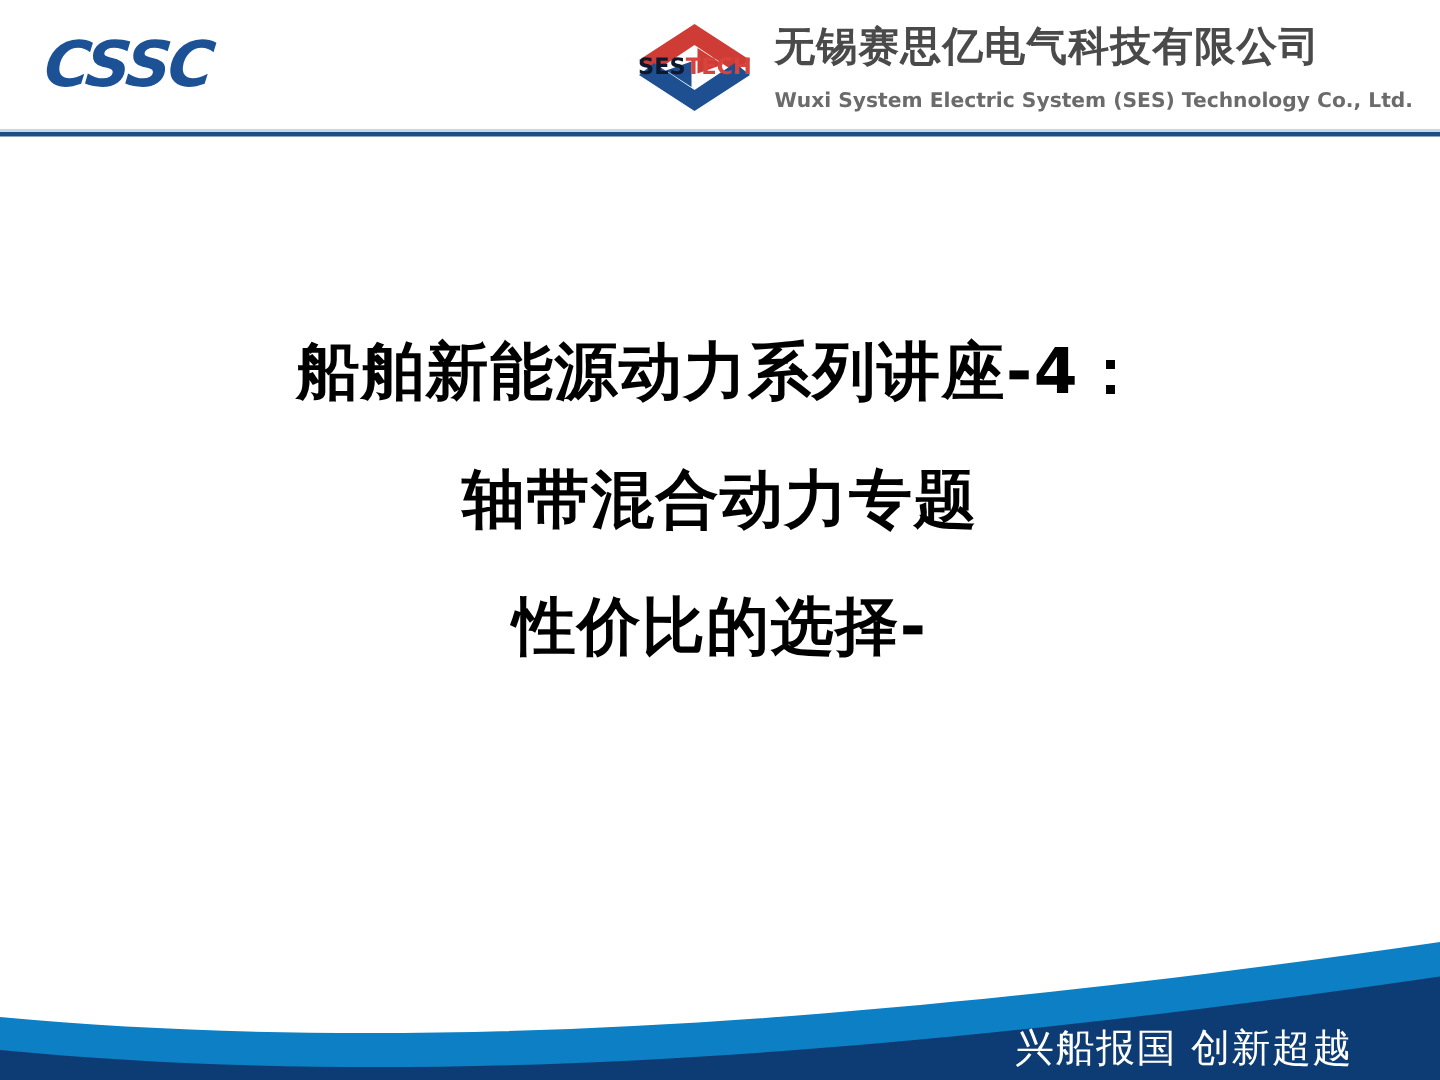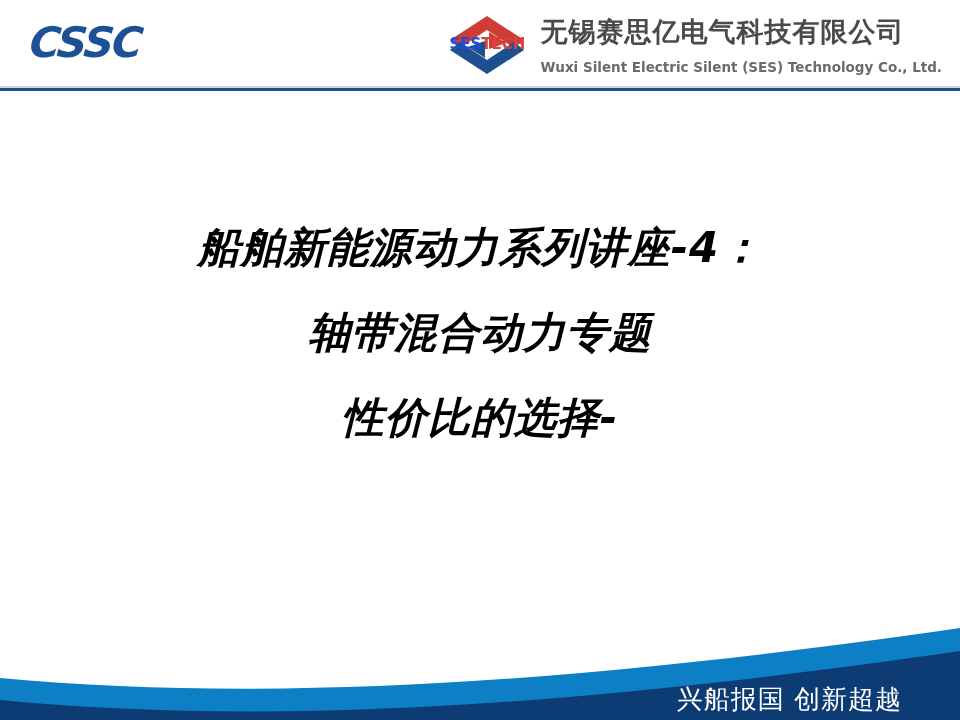--- a/index.html
+++ b/index.html
@@ -86,21 +86,21 @@
     top: 26px;
     width: 86px;
     text-align: center;
     font-family: "DejaVu Sans", sans-serif;
     font-weight: bold;
     font-size: 15px;
     letter-spacing: 0px;
     line-height: 17px;
     white-space: nowrap;
   }
-  .ses-wordmark .ses { color: #1d4ed8; }
+  .ses-wordmark .ses { color: #0f172a; }
   .ses-wordmark .tech { color: #d8443d; text-align: center; }
 
   .ses-names {
     display: flex;
     flex-direction: column;
     justify-content: flex-end;
     gap: 12px;
   }
   .ses-cn {
     font-family: "DejaVu Sans", sans-serif;
@@ -120,21 +120,20 @@
     white-space: nowrap;
   }
 
   
   .title-block {
     position: absolute;
     left: 0;
     top: 222px;
     width: 960px;
     text-align: center;
-    font-style: italic;
   }
   .title-line {
     font-family: "DejaVu Sans", sans-serif;
     font-weight: bold;
     color: #000000;
     font-size: 42px;
     line-height: 52px;
     letter-spacing: 1px;
     white-space: nowrap;
     margin: 0;
@@ -187,21 +186,21 @@
 
           <path d="M41 48 L24 37 L41 31 Z" fill="#1d4f91"></path>
         </svg>
         <div class="ses-wordmark">
           <span class="ses">SES</span><span class="tech">TECH</span>
         </div>
       </div>
 
       <div class="ses-names">
         <div class="ses-cn">无锡赛思亿电气科技有限公司</div>
-        <div class="ses-en">Wuxi Silent Electric Silent (SES) Technology Co., Ltd.</div>
+        <div class="ses-en">Wuxi System Electric System (SES) Technology Co., Ltd.</div>
       </div>
 
     </div>
   </div>
 
   <div class="header-rule-soft"></div>
   <div class="header-rule"></div>
 
   <div class="title-block">
     <div class="title-line">船舶新能源动力系列讲座-4：</div>

